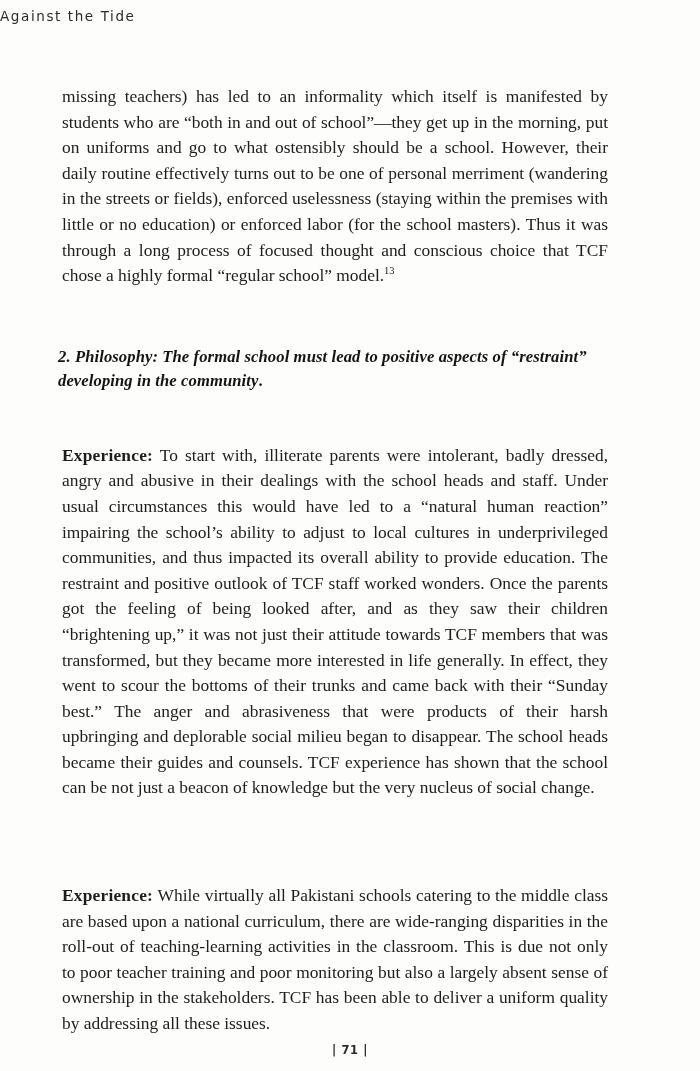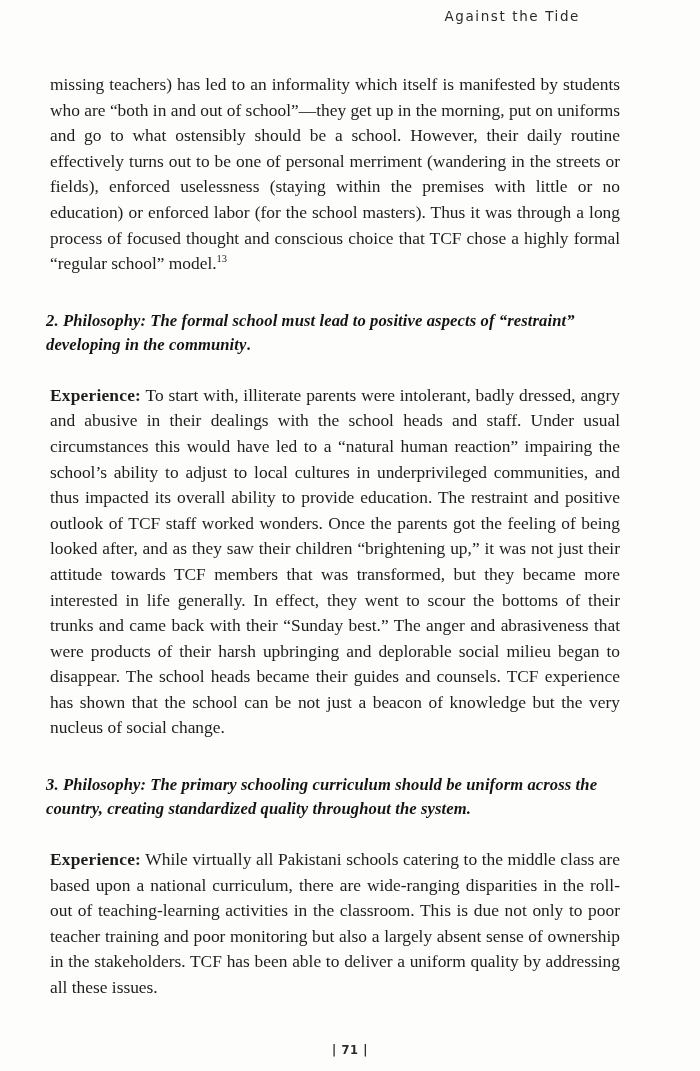--- a/index.html
+++ b/index.html
@@ -20,54 +20,54 @@
     height: 1071px;
     background: #fdfdfb;
     box-sizing: border-box;
     position: relative;
   }
   .running-head {
     position: absolute;
     top: 8px;
     left: 0;
     width: 580px;
-    text-align: right;
+    text-align: left;
     font-family: "DejaVu Sans", "Liberation Sans", sans-serif;
     font-size: 13.5px;
     letter-spacing: 1.6px;
     color: #2a2a2a;
     font-weight: 400;
   }
   .content {
     position: absolute;
     top: 68px;
     left: 46px;
     width: 578px;
   }
   p.body-par {
-    margin: 4px;
+    margin: 16px;
     font-size: 17.4px;
     line-height: 25.6px;
     text-align: justify;
     text-justify: inter-word;
     color: #1d1d1d;
     -webkit-hyphens: none;
     hyphens: none;
   }
   p.body-par.normal-last {
     text-align-last: left;
   }
   .spacer-head {
     height: 28px;
   }
   .spacer-par {
     height: 22px;
   }
   h2.philosophy {
-    margin: 0;
+    margin: 12px;
     font-size: 16.6px;
     line-height: 24px;
     font-weight: bold;
     font-style: italic;
     color: #141414;
     text-align: left;
     letter-spacing: 0.1px;
   }
   .lead {
     font-weight: bold;
@@ -111,21 +111,20 @@
     <div class="spacer-head"></div>
 
     <h2 class="philosophy"><span>2. Philosophy: The formal school must lead to positive aspects of “restraint” developing in the community</span><span class="upright-period">.</span></h2>
 
     <div class="spacer-par"></div>
 
     <p class="body-par normal-last"><span class="lead">Experience:</span> <span>To start with, illiterate parents were intolerant, badly dressed, angry and abusive in their dealings with the school heads and staff. Under usual circumstances this would have led to a “natural human reaction” impairing the school’s ability to adjust to local cultures in underprivileged communities, and thus impacted its overall ability to provide education. The restraint and positive outlook of TCF staff worked wonders. Once the parents got the feeling of being looked after, and as they saw their children “brightening up,” it was not just their attitude towards TCF members that was transformed, but they became more interested in life generally. In effect, they went to scour the bottoms of their trunks and came back with their “Sunday best.” The anger and abrasiveness that were products of their harsh upbringing and deplorable social milieu began to disappear. The school heads became their guides and counsels. TCF experience has shown that the school can be not just a beacon of knowledge but the very nucleus of social change.</span></p>
 
     <div class="spacer-head"></div>
 
-    <h2 class="philosophy"><span>3. Philosophy: The primary schooling curriculum should be uniform across the country, creating standardized quality throughout the system.</span></h2>
 
     <div class="spacer-par"></div>
 
     <p class="body-par normal-last"><span class="lead">Experience:</span> <span>While virtually all Pakistani schools catering to the middle class are based upon a national curriculum, there are wide-ranging disparities in the roll-out of teaching-learning activities in the classroom. This is due not only to poor teacher training and poor monitoring but also a largely absent sense of ownership in the stakeholders. TCF has been able to deliver a uniform quality by addressing all these issues.</span></p>
 
   </div>
 
   <div class="folio">| 71 |</div>
 
 </div>

